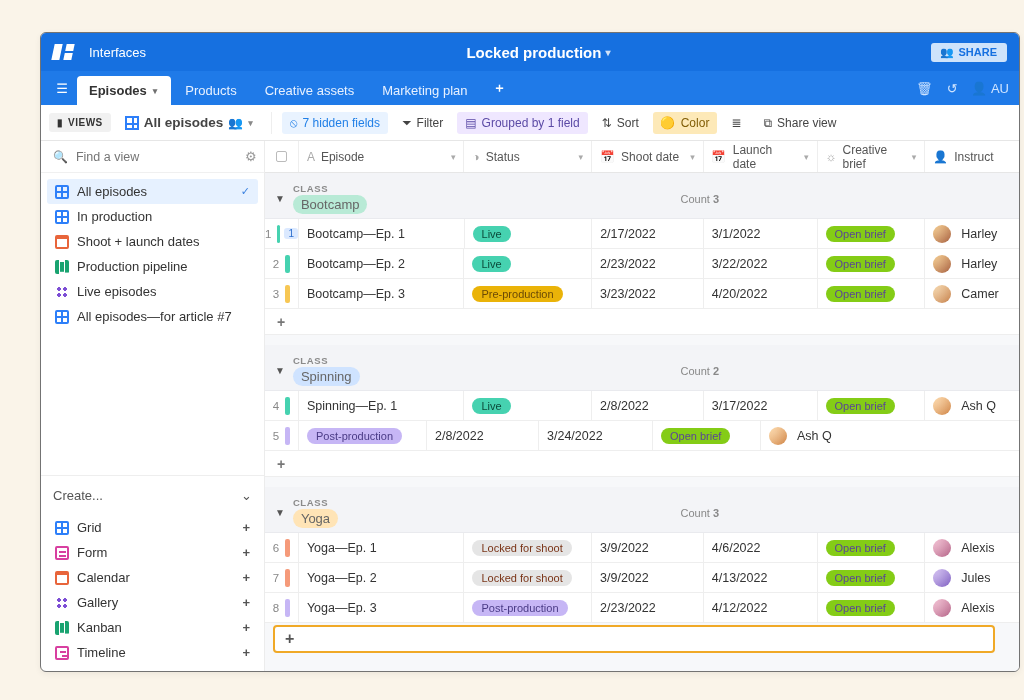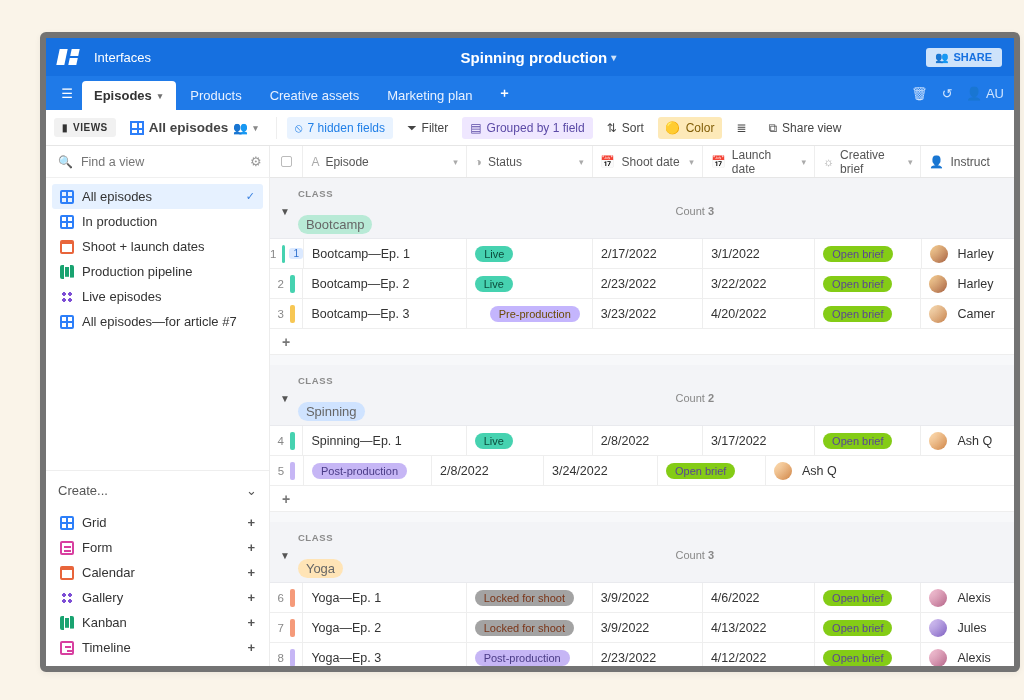--- a/index.html
+++ b/index.html
@@ -1,17 +1,17 @@
 <!DOCTYPE html>
 <html><head>
 <meta charset="utf-8">
 <style>
   * { box-sizing: border-box; margin: 0; padding: 0; font-family: -apple-system, BlinkMacSystemFont, "Segoe UI", Helvetica, Arial, sans-serif; }
   body { background: #faf4e9; width: 1024px; height: 700px; overflow: hidden; padding: 32px 0 0 40px; }
-  .app { width: 980px; height: 640px; background: #fff; border-radius: 6px; overflow: hidden; box-shadow: 0 2px 6px rgba(0,0,0,0.06); display: flex; flex-direction: column; border:6px solid #737373; }
+  .app { width: 980px; height: 640px; background: #fff; border-radius: 6px; overflow: hidden; box-shadow: 0 2px 6px rgba(0,0,0,0.06); display: flex; flex-direction: column; border:1px solid #737373; }
 
   
   .topbar { background: #1670e0; height: 38px; display: flex; align-items: center; color: #fff; font-size: 13px; padding: 0 12px; gap: 16px; }
   .logo { width: 20px; height: 16px; background:
       linear-gradient(#fff,#fff) left/8px 16px no-repeat,
       linear-gradient(#fff,#fff) right top/8px 7px no-repeat,
       linear-gradient(#fff,#fff) right bottom/8px 7px no-repeat;
       transform: skewX(-12deg); flex: none;}
   .topbar-title-wrap { flex:1; display:flex; justify-content:center; align-items:center; gap:4px; font-weight:600; font-size:15px; }
   .share-btn { background:#cee3fb; color:#1670e0; border-radius:3px; padding:3px 10px; font-size:11px; font-weight:700; display:flex; align-items:center; gap:4px;}
@@ -78,52 +78,52 @@
   .col.st  { width:128px;}
   .col.sd  { width:112px;}
   .col.ld  { width:114px;}
   .col.cb  { width:108px; justify-content:space-between;}
   .col.ins { width:94px; border-right:none;}
   .hdd { margin-left:auto; color:#aaa; font-size:9px;}
   .cbox { width:11px; height:11px; border:1px solid #bbb; border-radius:2px; display:inline-block;}
 
   .gbody { flex:1; overflow:auto;}
   .group-head { display:flex; align-items:center; font-size:11px; color:#666; padding:10px 0 4px 10px; gap:8px;}
-  .group-head .gcol{ display:flex; flex-direction:column; gap:16px;}
+  .group-head .gcol{ display:flex; flex-direction:column; gap:1px;}
   .group-head .lbl { font-size:9.5px; letter-spacing:.6px; color:#8a8a8a; font-weight:700;}
   .group-head .name{ font-size:13px; padding:2px 8px; border-radius:10px; display:inline-block;}
   .group-head .count{ margin-left:auto; margin-right:300px; font-size:11px; color:#888;}
   .tri { color:#555; font-size:10px;}
 
   .row { display:flex; background:#fff; border-bottom:1px solid #eee; height:30px; font-size:12.5px; color:#333; align-items:center;}
   .row .col.num { color:#888; gap:4px; font-size:11.5px;}
   .colorbar { width:5px; height:18px; border-radius:2px; display:inline-block; margin-left:2px;}
   .tag { font-size:11px; padding:2px 9px; border-radius:10px; display:inline-block;}
   .status-live { background:#46d2b0; color:#0b4a3a;text-align:center;}
-  .status-pre  { background:#c4b5fd; color:#6b4a06;margin-left:15px;}
+  .status-pre  { background:#eab308; color:#6b4a06;}
   .status-post { background:#c6b6f5; color:#4a3b86;}
-  .status-lock { background:#a3a3a3; color:#7a3417;}
+  .status-lock { background:#e5e5e5; color:#7a3417;}
   .brief { background:#84cc16; color:#5a4694;}
   .avatar { width:18px; height:18px; border-radius:50%; display:inline-block; flex:none; background:radial-gradient(circle at 30% 30%,#fff3,#0000),linear-gradient(135deg,var(--a1),var(--a2));}
   .addrow { background:#fff; border-bottom:1px solid #eee; height:26px; display:flex; align-items:center; padding-left:12px; color:#777; font-size:14px; font-weight:600;}
   .group-head-box{ background:#f3f4f7; border-bottom:1px solid #e9eaee;}
   .grp-block { margin-bottom:10px; }
 
   .hl-addrow { border:2px solid #f0a927; border-radius:4px; background:#fff; height:28px; margin:2px 24px 0 8px; display:flex; align-items:center; padding-left:10px; font-weight:600; color:#555;}
 </style>
 </head>
 <body>
 
 <div class="app">
 
   <div class="topbar">
     <span class="logo"></span>
     <span>Interfaces</span>
     <div class="topbar-title-wrap">
-      <span>Spinning production</span>
+      <span>Locked production</span>
       <span style="font-size:10px;opacity:.8;">▾</span>
     </div>
     <div class="share-btn">
       <span>👥</span>
       <span>SHARE</span>
     </div>
   </div>
 
   <div class="tabbar">
     <div class="hamburger">☰</div>

